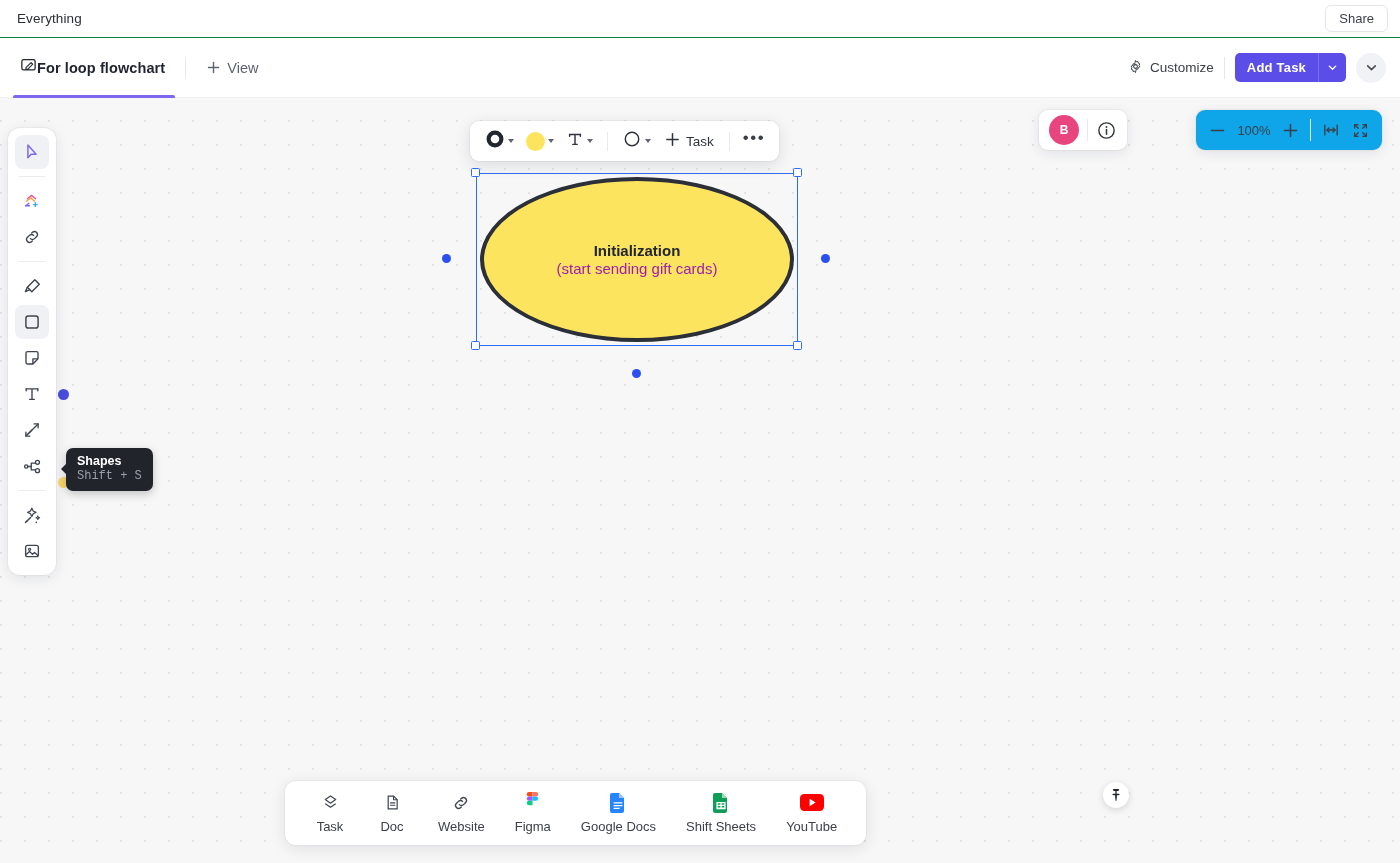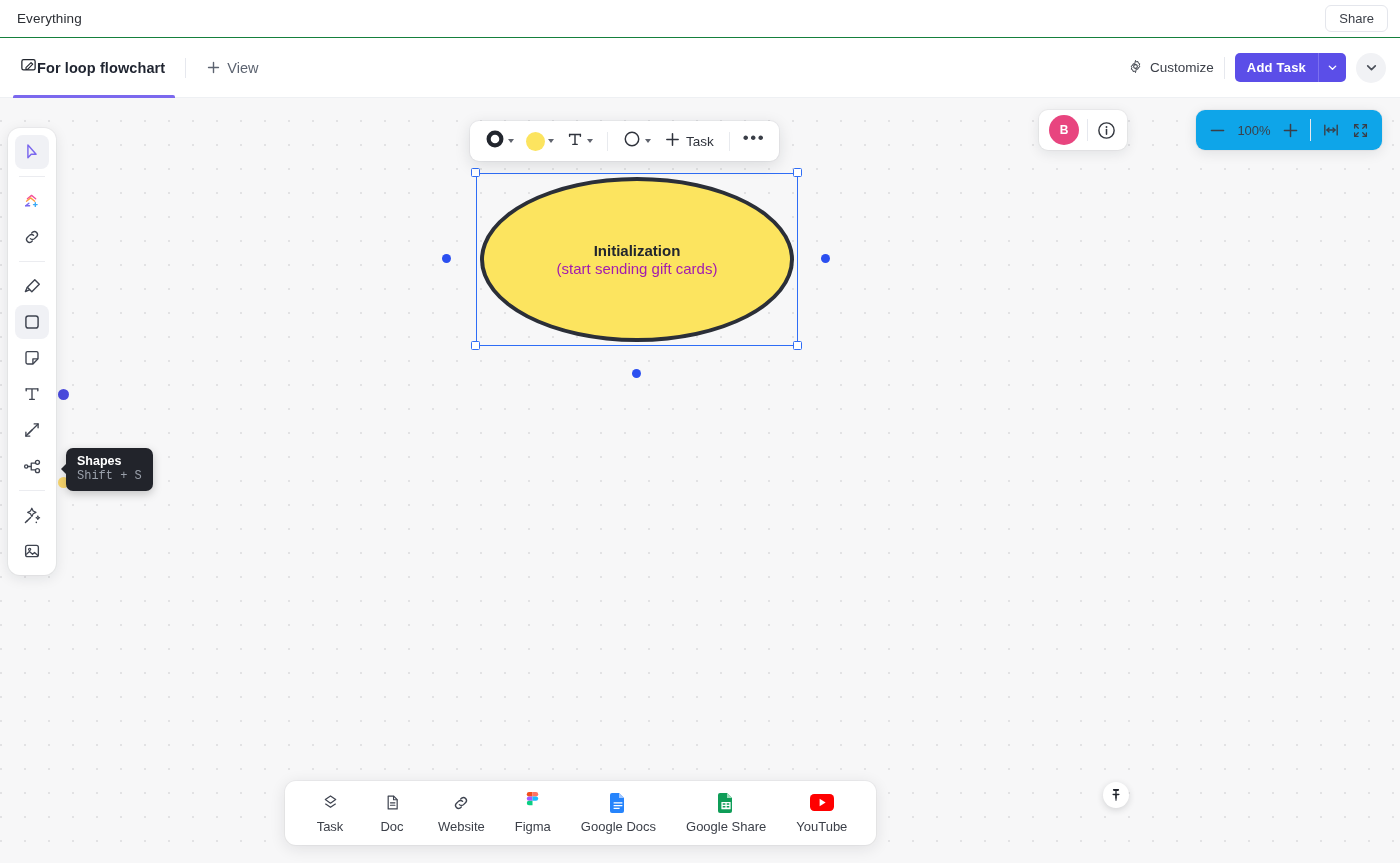--- a/index.html
+++ b/index.html
@@ -508,21 +508,21 @@
       <span class="ins-label">Google Docs</span>
     </div>
     <div class="ins-item">
       <span class="ins-icon">
         <svg width="16" height="20" viewBox="0 0 16 20">
           <path d="M2 0h7l5 5v13a2 2 0 01-2 2H2a2 2 0 01-2-2V2a2 2 0 012-2z" fill="#0f9d58"></path>
           <path d="M9 0l5 5H9V0z" fill="#9ddcba"></path>
           <path d="M3.4 9h9.2v7.2H3.4V9zm1.3 1.3v1.4h2.7v-1.4H4.7zm4 0v1.4h2.6v-1.4H8.7zm-4 2.7v1.6h2.7V13H4.7zm4 0v1.6h2.6V13H8.7z" fill="#fff"></path>
         </svg>
       </span>
-      <span class="ins-label">Google Share</span>
+      <span class="ins-label">Shift Sheets</span>
     </div>
     <div class="ins-item">
       <span class="ins-icon">
         <svg width="24" height="17" viewBox="0 0 24 17">
           <rect width="24" height="17" rx="4.2" fill="#ff0000"></rect>
           <path d="M9.6 4.8l6 3.7-6 3.7V4.8z" fill="#fff"></path>
         </svg>
       </span>
       <span class="ins-label">YouTube</span>
     </div>

